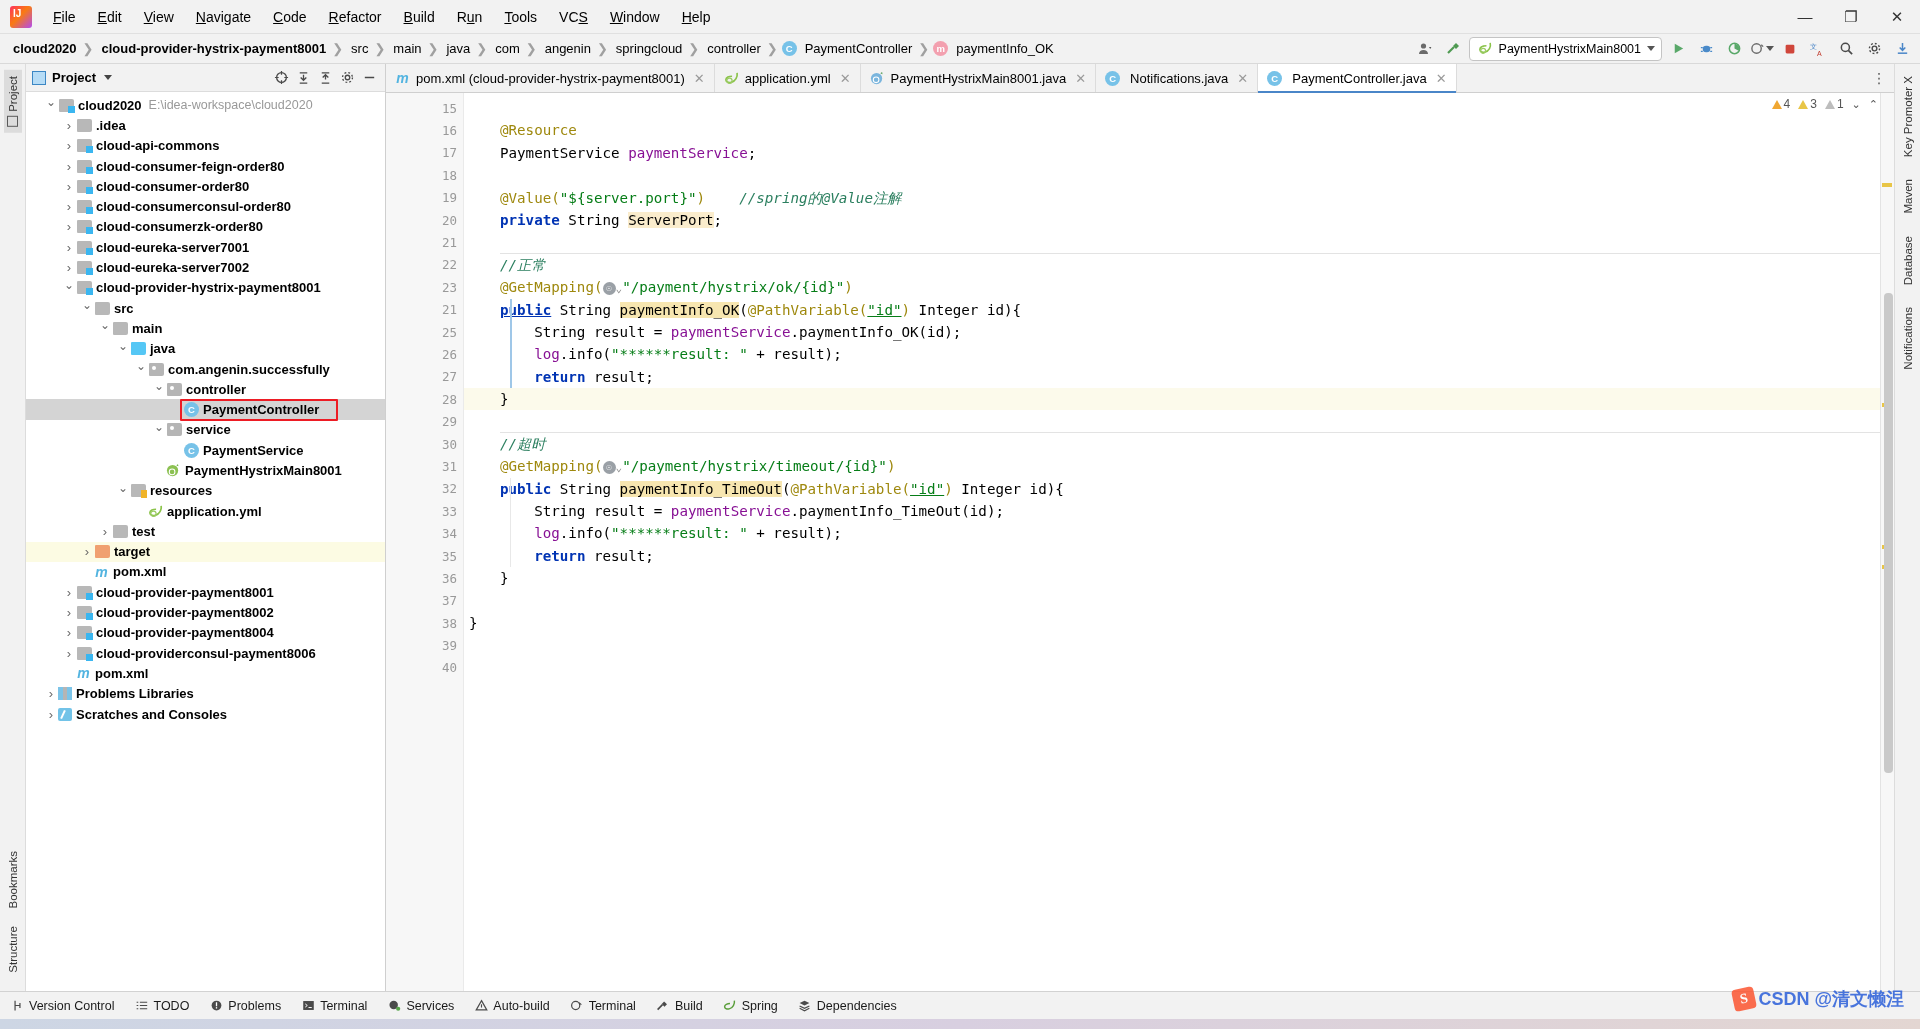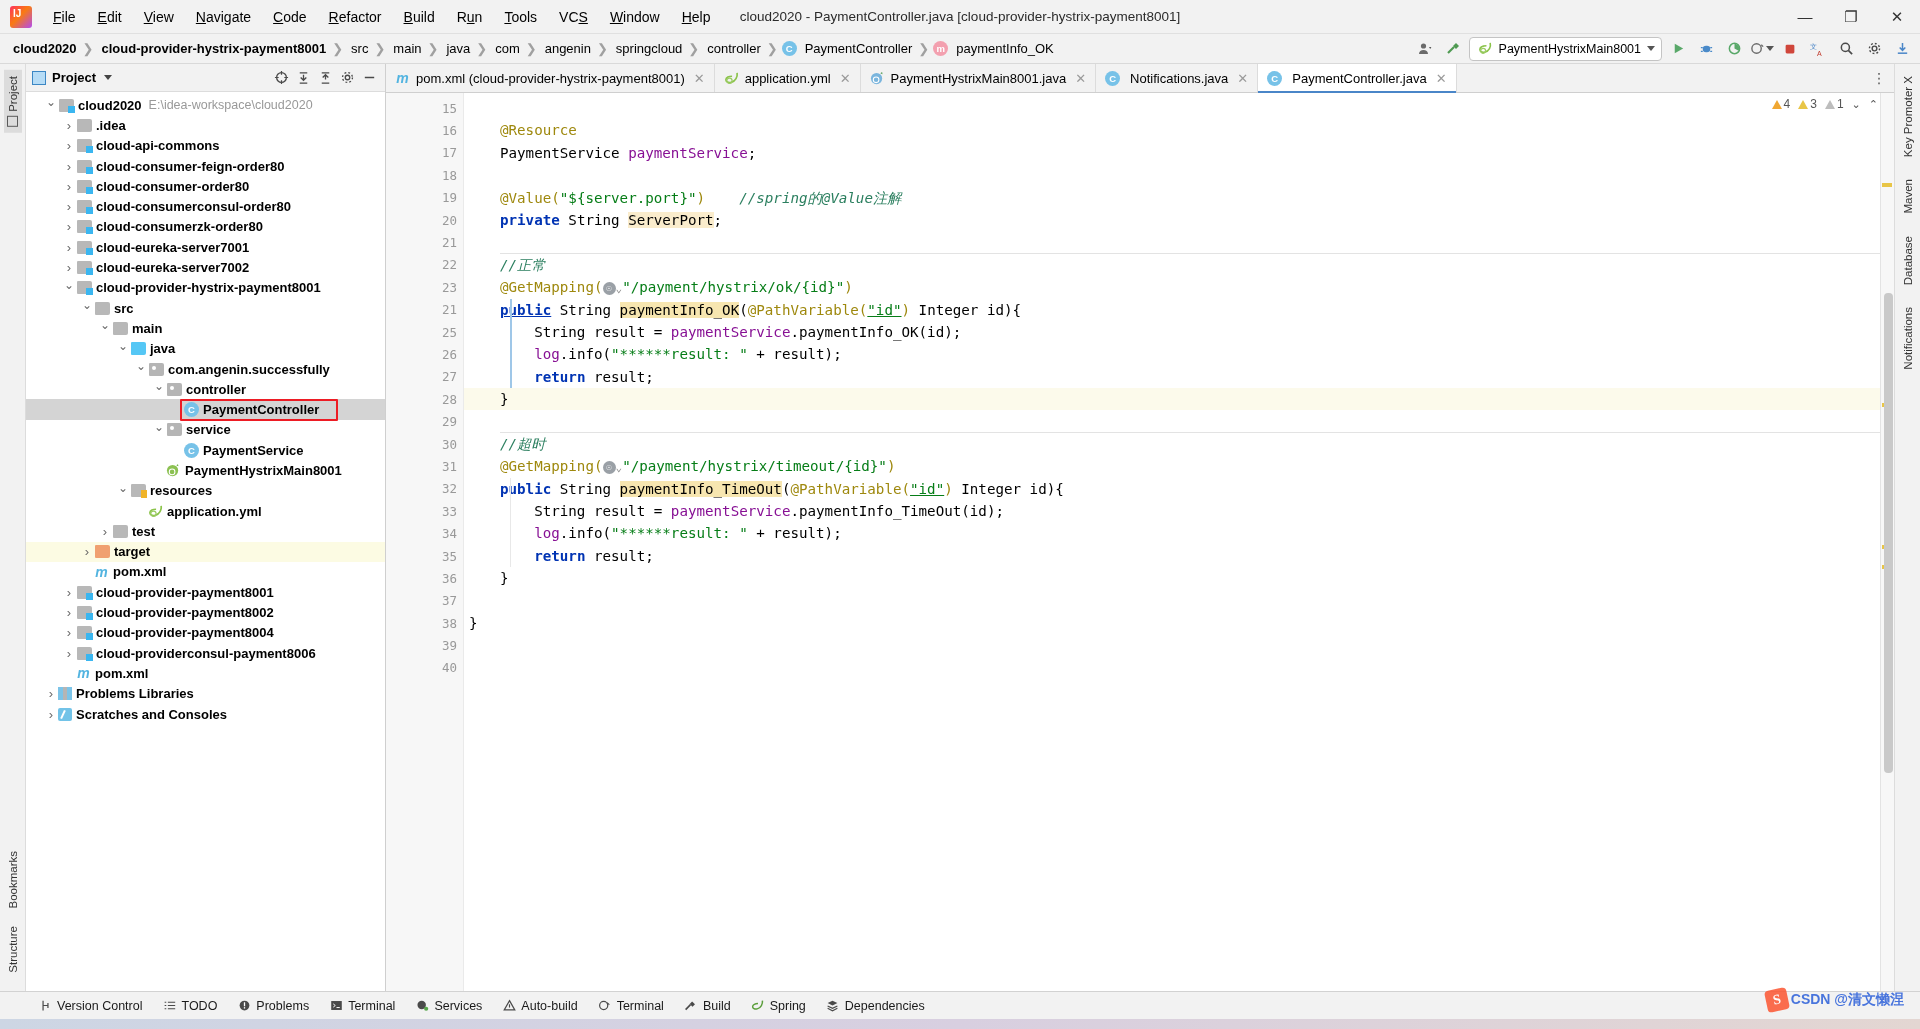--- a/index.html
+++ b/index.html
@@ -197,37 +197,37 @@
 
   
   .rstrip {
     width: 26px; background:#f2f2f2; border-left:1px solid #dcdcdc;
     display:flex; flex-direction:column; align-items:center; padding-top:6px; gap:10px; flex:none;
   }
 
   
   .toolwin {
     height:28px; min-height:28px; display:flex; align-items:center; gap:0px;
-    background:#f2f2f2; border-top:1px solid #d2d2d2; padding-left:28px; font-size:12.5px;
+    background:#f2f2f2; border-top:1px solid #d2d2d2; font-size:12.5px;
   }
   .tw { display:flex; align-items:center; gap:5px; padding:3px 10px; color:#1a1a1a;}
   .twicon { width:14px; height:14px; display:flex; align-items:center; justify-content:center; font-size:12px; color:#4a4a4a;}
   .statusbar {
     height:26px; min-height:26px; display:flex; align-items:center;
     background:#f2f2f2; border-top:1px solid #dedede; padding:0 10px; font-size:12.5px; color:#1a1a1a;
   }
   .sb-left { display:flex; align-items:center; gap:7px; }
   .sb-right { margin-left:auto; display:flex; align-items:center; gap:14px; color:#333; }
   .sb-doc { width:12px;height:14px;border:1.4px solid #6a6a6a;border-radius:1px;}
   .taskbar { height:10px; background: linear-gradient(90deg,#cdd6e4,#d8cfe0,#e3d6d2); }
 
   
   .watermark { position:absolute; right:16px; bottom:18px; display:flex; align-items:center; gap:3px; opacity:.85; z-index:20;}
   .csdn-logo{width:22px;height:22px;background:#fc5531;border-radius:4px;transform:rotate(-12deg);color:#fff;font-weight:bold;font-size:14px;display:flex;align-items:center;justify-content:center;font-family:"Liberation Serif",serif;}
-  .wm-text{color:#2b5fd9;font-size:14px;font-weight:bold;}
+  .wm-text{color:#2b5fd9;font-size:18px;font-weight:bold;}
 </style>
 </head>
 <body>
 
 <div id="app">
 
   <div class="titlebar">
     <div class="ij-logo"></div>
     <div class="menubar">
       <div class="menu-item"><u>F</u>ile</div>
@@ -236,21 +236,20 @@
       <div class="menu-item"><u>N</u>avigate</div>
       <div class="menu-item"><u>C</u>ode</div>
       <div class="menu-item"><u>R</u>efactor</div>
       <div class="menu-item"><u>B</u>uild</div>
       <div class="menu-item">R<u>u</u>n</div>
       <div class="menu-item"><u>T</u>ools</div>
       <div class="menu-item">VC<u>S</u></div>
       <div class="menu-item"><u>W</u>indow</div>
       <div class="menu-item"><u>H</u>elp</div>
     </div>
-    <div class="win-title">cloud2020 - PaymentController.java [cloud-provider-hystrix-payment8001]</div>
     <div class="win-buttons">
       <div class="win-btn">—</div>
       <div class="win-btn">❐</div>
       <div class="win-btn close">✕</div>
     </div>
   </div>
 
   <div class="navbar">
     <div id="crumbs" style="display:flex;align-items:center;">
         <div class="crumb bold">

